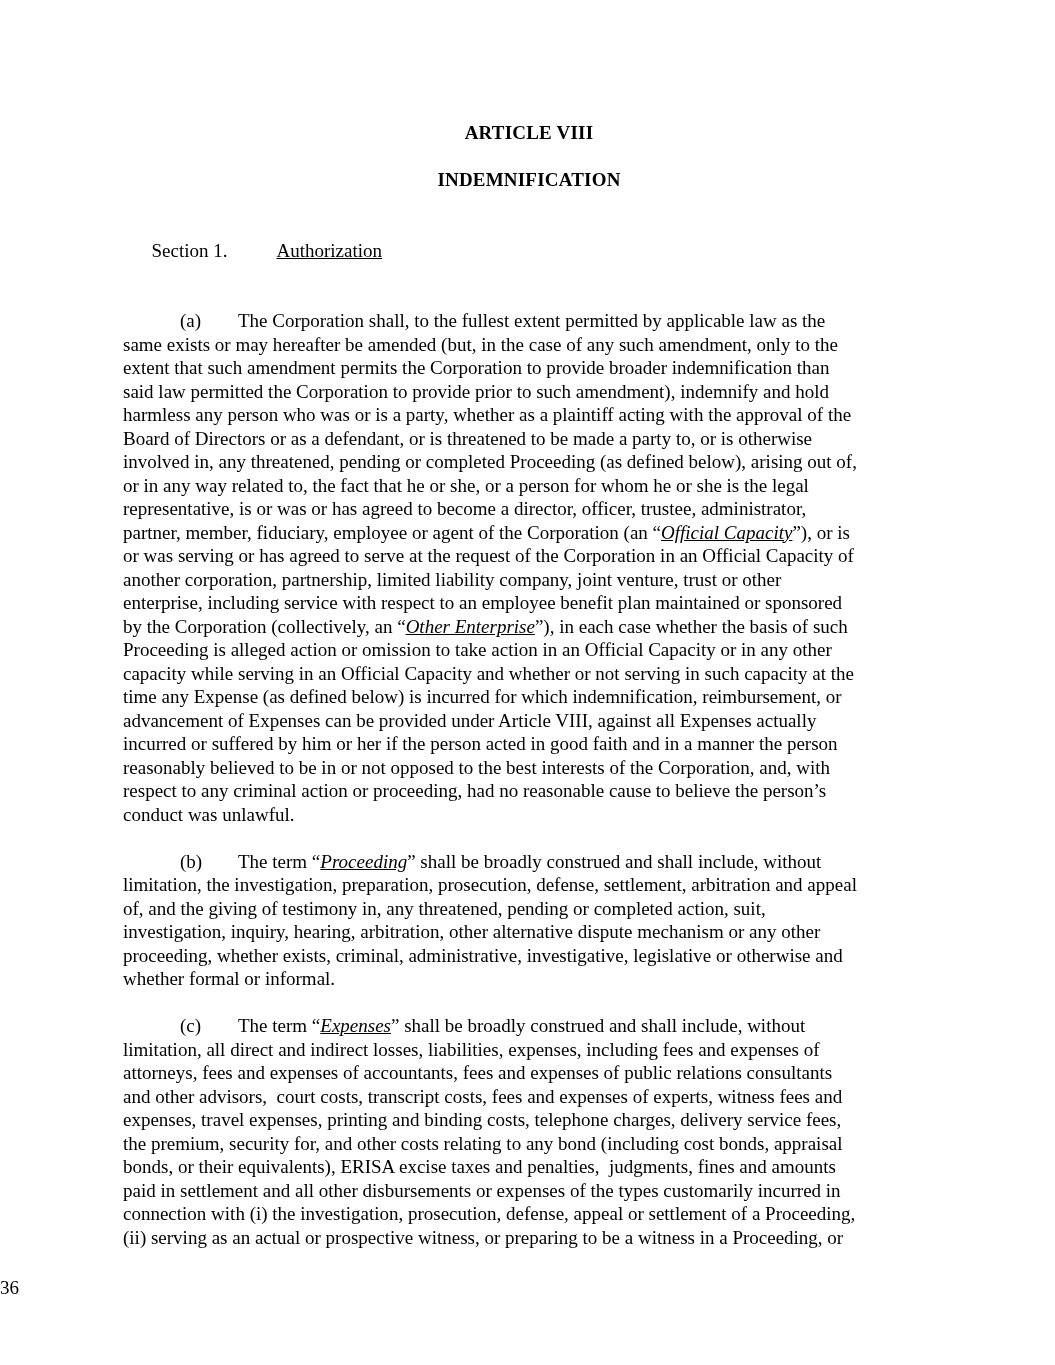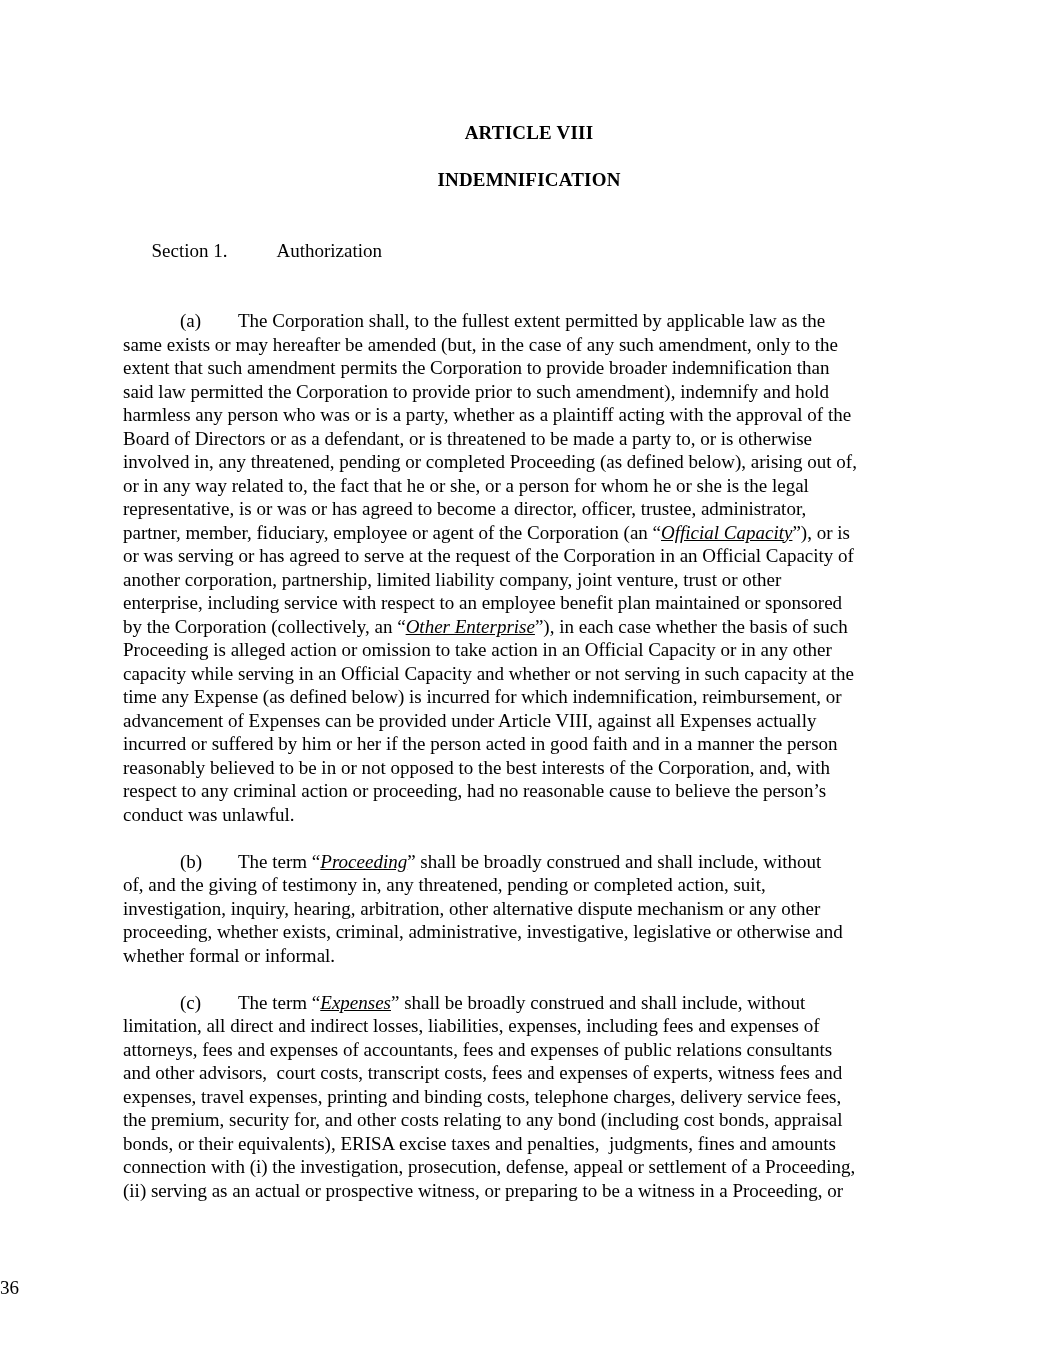--- a/index.html
+++ b/index.html
@@ -32,20 +32,21 @@
   }
   .section-line {
     margin: 0 0 23.5px 0;
     white-space: pre;
   }
   .section-label {
     display: inline-block;
     min-width: 125px;
   }
   .section-heading {
+    text-decoration: underline;
   }
   .para {
     margin: 0 0 23.5px 0;
   }
   .line {
     white-space: pre;
   }
   .line.first {
     padding-left: 57px;
   }
@@ -94,32 +95,34 @@
           <div class="line"><span>capacity while serving in an Official Capacity and whether or not serving in such capacity at the</span></div>
           <div class="line"><span>time any Expense (as defined below) is incurred for which indemnification, reimbursement, or</span></div>
           <div class="line"><span>advancement of Expenses can be provided under Article VIII, against all Expenses actually</span></div>
           <div class="line"><span>incurred or suffered by him or her if the person acted in good faith and in a manner the person</span></div>
           <div class="line"><span>reasonably believed to be in or not opposed to the best interests of the Corporation, and, with</span></div>
           <div class="line"><span>respect to any criminal action or proceeding, had no reasonable cause to believe the person’s</span></div>
           <div class="line"><span>conduct was unlawful.</span></div>
         </div>
         <div class="para">
           <div class="line first"><span class="marker">(b)</span><span>The term “</span><span class="u">Proceeding</span><span>” shall be broadly construed and shall include, without</span></div>
+          <div class="line"><span>limitation, the investigation, preparation, prosecution, defense, settlement, arbitration and appeal</span></div>
           <div class="line"><span>of, and the giving of testimony in, any threatened, pending or completed action, suit,</span></div>
           <div class="line"><span>investigation, inquiry, hearing, arbitration, other alternative dispute mechanism or any other</span></div>
           <div class="line"><span>proceeding, whether exists, criminal, administrative, investigative, legislative or otherwise and</span></div>
           <div class="line"><span>whether formal or informal.</span></div>
         </div>
         <div class="para">
           <div class="line first"><span class="marker">(c)</span><span>The term “</span><span class="u">Expenses</span><span>” shall be broadly construed and shall include, without</span></div>
           <div class="line"><span>limitation, all direct and indirect losses, liabilities, expenses, including fees and expenses of</span></div>
           <div class="line"><span>attorneys, fees and expenses of accountants, fees and expenses of public relations consultants</span></div>
           <div class="line"><span>and other advisors,  court costs, transcript costs, fees and expenses of experts, witness fees and</span></div>
           <div class="line"><span>expenses, travel expenses, printing and binding costs, telephone charges, delivery service fees,</span></div>
           <div class="line"><span>the premium, security for, and other costs relating to any bond (including cost bonds, appraisal</span></div>
           <div class="line"><span>bonds, or their equivalents), ERISA excise taxes and penalties,  judgments, fines and amounts</span></div>
+          <div class="line"><span>paid in settlement and all other disbursements or expenses of the types customarily incurred in</span></div>
           <div class="line"><span>connection with (i) the investigation, prosecution, defense, appeal or settlement of a Proceeding,</span></div>
           <div class="line"><span>(ii) serving as an actual or prospective witness, or preparing to be a witness in a Proceeding, or</span></div>
         </div>
       </div>
   </div>
   <div class="page-footer">36</div>
 </div>
 
 </body></html>

